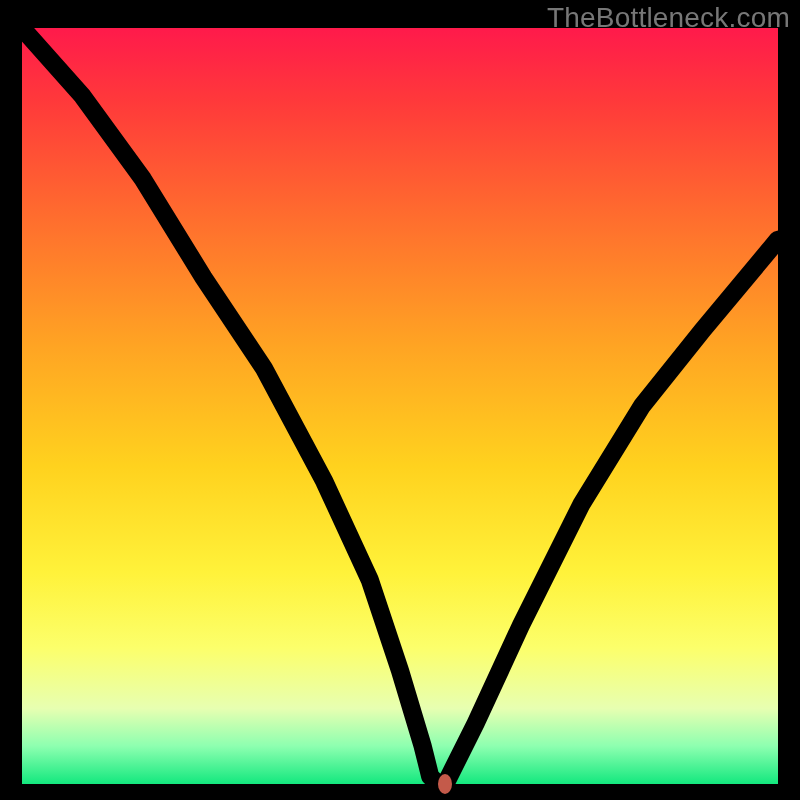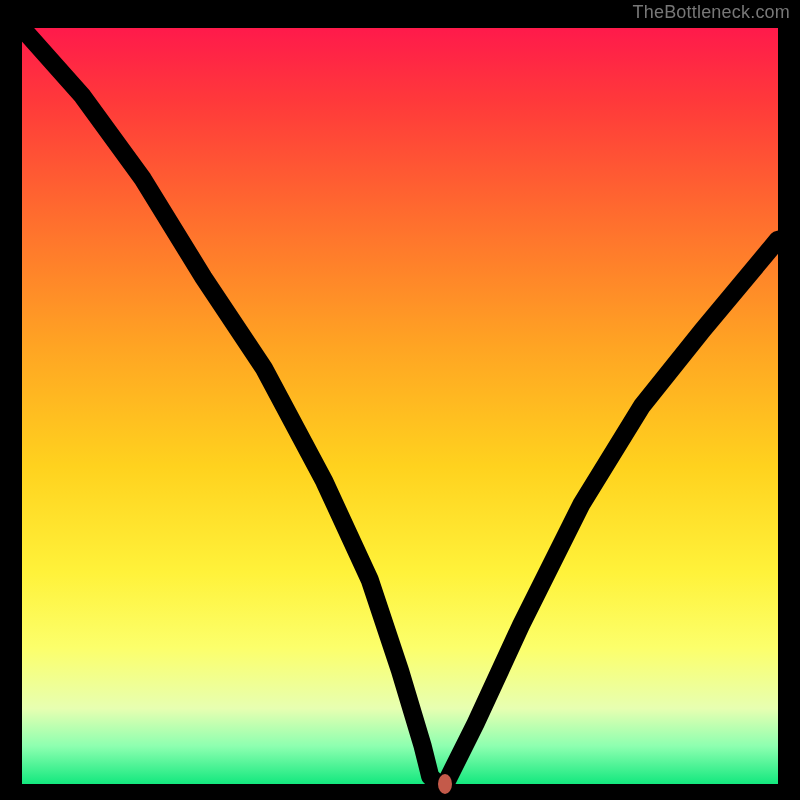--- a/index.html
+++ b/index.html
@@ -17,21 +17,21 @@
     left: 0;
     width: 800px;
     height: 800px;
     background: #000;
   }
   .watermark {
     position: absolute;
     top: 2px;
     right: 10px;
     color: #777;
-    font-size: 18px;
+    font-size: 28px;
     font-weight: 500;
     letter-spacing: 0.2px;
     user-select: none;
   }
   .plot-area {
     position: absolute;
     left: 22px;
     top: 28px;
     width: 756px;
     height: 756px;

